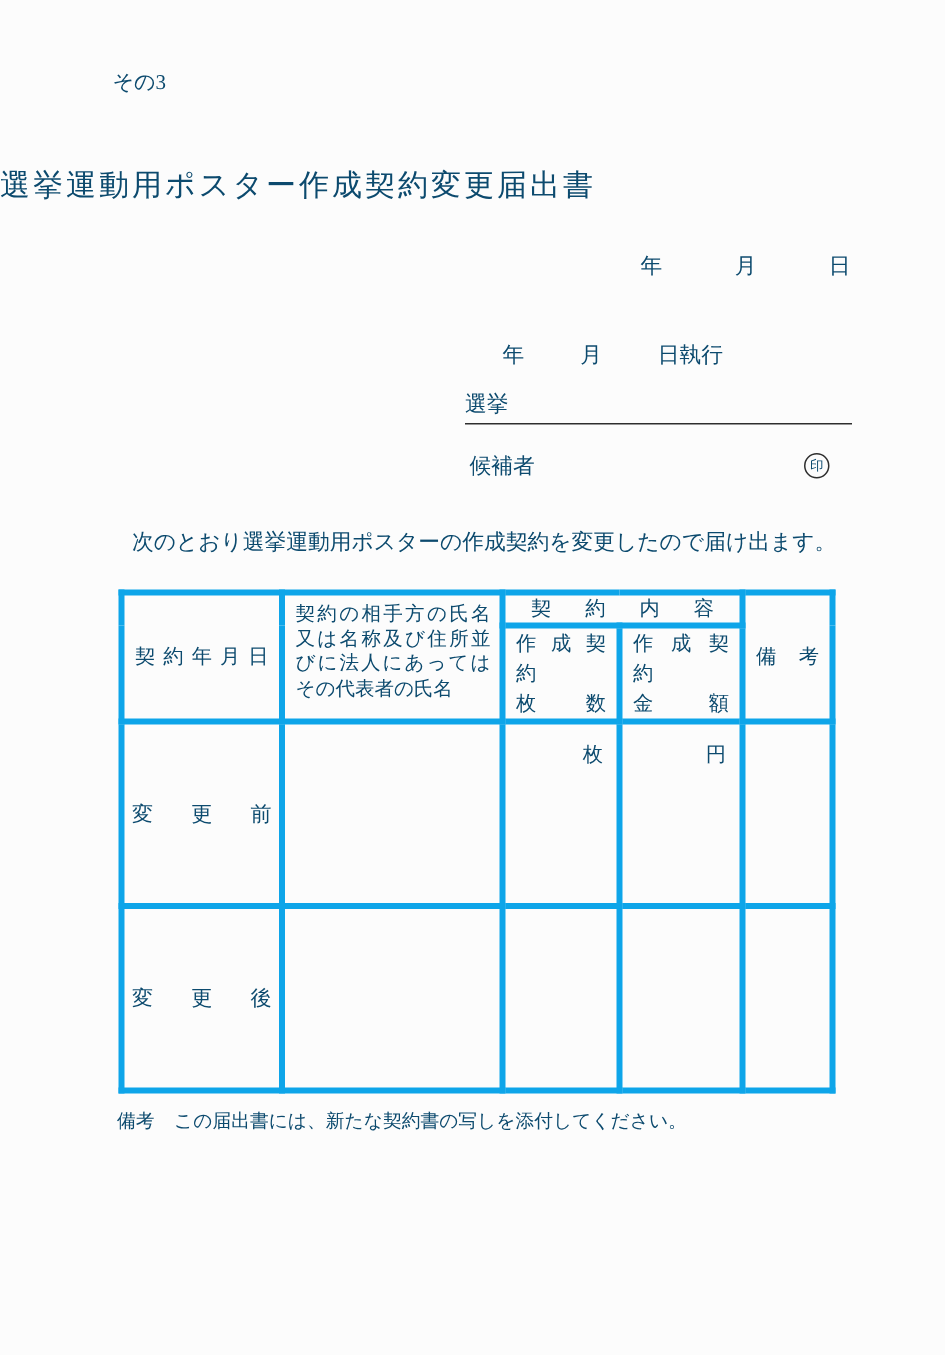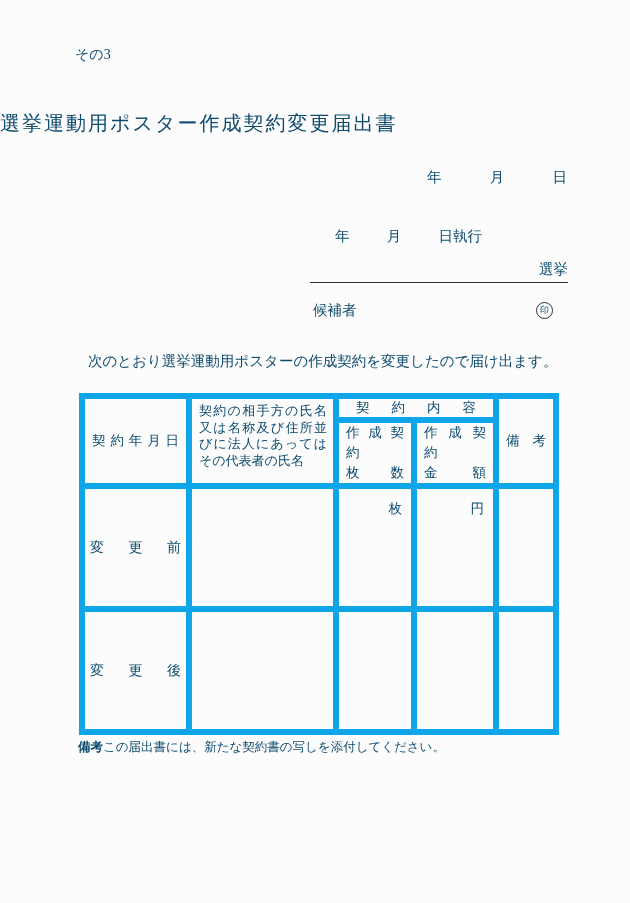--- a/index.html
+++ b/index.html
@@ -23,49 +23,49 @@
   .page-title     { left: 0; right: 0; top: 110px; text-align: left;
                     font-size: 20px; letter-spacing: 2px; }
 
   .date-line      { left: 427px; top: 168px; width: 140px;
                     display: flex; justify-content: space-between; font-size: 14.5px; }
   .addressee      { left: 95px;  top: 195px; font-size: 14.5px; }
   .exec-line      { left: 335px; top: 227px; width: 147px;
                     display: flex; justify-content: space-between; font-size: 14.5px; }
 
   .election-line  { left: 310px; top: 260px; width: 258px; height: 22px;
-                    border-bottom: 1px solid #2e2e2e; text-align: right;
+                    border-bottom: 1px solid #2e2e2e; text-align: left;
                     font-size: 14.5px; }
   .candidate-line { left: 313px; top: 301px; width: 240px;
                     display: flex; justify-content: space-between;
                     align-items: center; font-size: 14.5px; }
   .seal-circle    { display: inline-flex; align-items: center; justify-content: center;
                     width: 15px; height: 15px; border: 1px solid #2e2e2e;
                     border-radius: 50%; font-size: 9px; line-height: 1; }
 
   .intro-text     { left: 88px; top: 352px; font-size: 14.5px; }
 
   .contract-table { left: 79px; top: 393px; border-collapse: collapse;
                     table-layout: fixed; width: 474px; }
   .contract-table th, .contract-table td {
-                    border: 6px solid #0ea5e9; font-weight: normal;
+                    border: 4px solid #0ea5e9; font-weight: normal;
                     padding: 0; font-size: 13.5px; vertical-align: middle; }
   .jspread        { text-align: justify; text-align-last: justify; }
   .pad-h          { padding: 0 7px; }
   .content-head   { padding: 0 17px; }
   .party-head     { vertical-align: top !important; text-align: justify;
                     padding: 4px 6px 0 7px !important; font-size: 13px !important;
                     line-height: 16.5px; word-break: break-all; }
   .two-line div   { line-height: 20px; }
   .row-label      { padding: 0 5px !important; font-size: 14px !important; }
   .unit-cell      { vertical-align: top !important; text-align: right; }
   .unit-cell div  { padding: 11px 9px 0 0; }
 
   .note-line      { left: 78px; top: 739px; font-size: 12.5px; }
-  .note-label     { font-weight: bold; }
+  .note-label     { font-weight: normal; margin-right: 13px; }
 </style>
 </head>
 <body>
 
 <div class="page">
 
   <div class="abs corner-label">その3</div>
 
   <div class="abs page-title">選挙運動用ポスター作成契約変更届出書</div>
 

